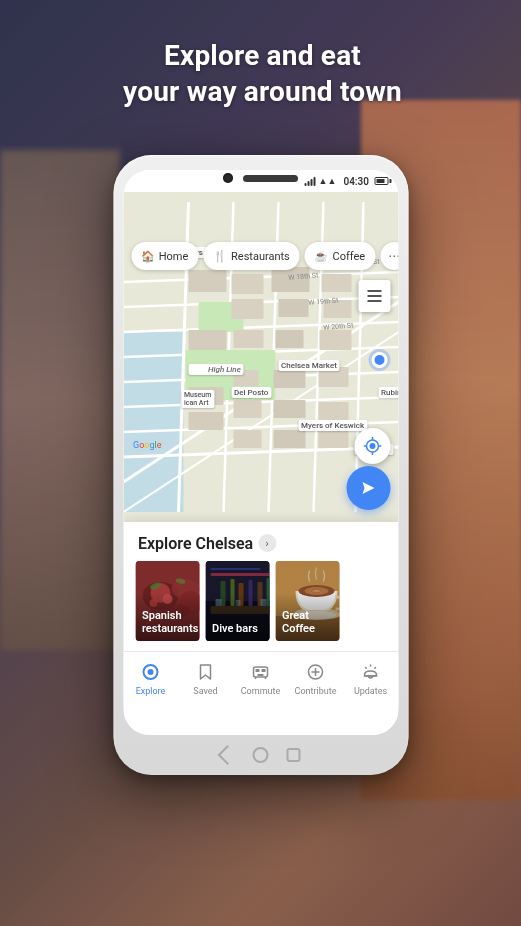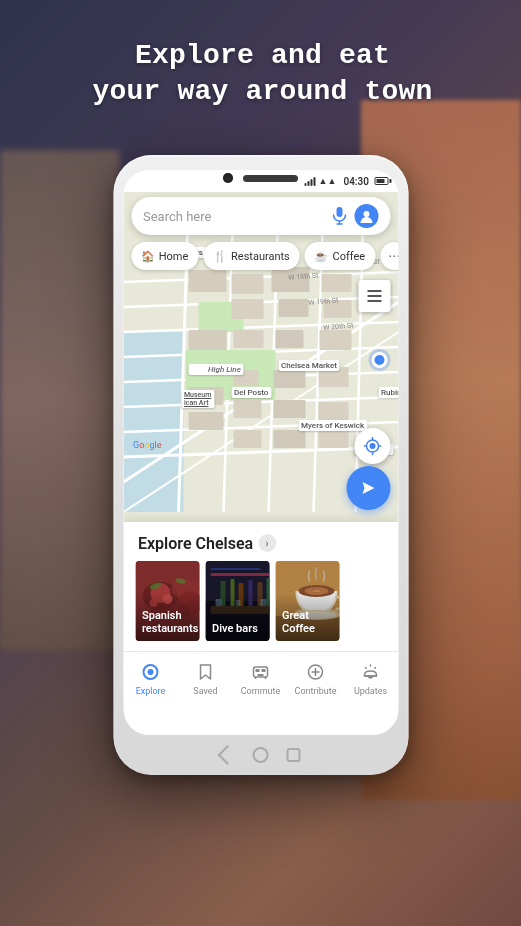--- a/index.html
+++ b/index.html
@@ -47,21 +47,20 @@
     }
 
     
     .hero-text {
       position: absolute;
       top: 38px;
       left: 4px; right: 0;
       text-align: center;
       z-index: 10;
       color: white;
-      font-family: Liberation Mono, monospace;
     }
     .hero-text h1 {
       font-size: 28px;
       font-weight: 700;
       line-height: 1.3;
       text-shadow: 0 1px 4px rgba(0,0,0,0.4);
       letter-spacing: 0.2px;
     }
 
     
@@ -574,37 +573,20 @@
           <rect x="195" y="226" width="30" height="20" fill="#d8d0c0" rx="1"></rect>
 
           <text x="165" y="78" font-size="7" fill="#888" transform="rotate(-5,165,78)">W 18th St</text>
           <text x="185" y="103" font-size="7" fill="#888" transform="rotate(-5,185,103)">W 19th St</text>
           <text x="200" y="128" font-size="7" fill="#888" transform="rotate(-5,200,128)">W 20th St</text>
           <text x="205" y="62" font-size="7" fill="#888" transform="rotate(-5,205,62)">8th Ave</text>
           <text x="240" y="62" font-size="7" fill="#888">21 St</text>
         </svg>
 
         
-        <div class="search-bar">
-          <span class="search-text">Search here</span>
-          <div class="search-mic">
-            <svg width="14" height="18" viewBox="0 0 14 18" fill="none">
-              <rect x="4" y="0" width="6" height="10" rx="3" fill="#4285f4"></rect>
-              <path d="M1 8a6 6 0 0 0 12 0" stroke="#4285f4" stroke-width="1.5" fill="none" stroke-linecap="round"></path>
-              <line x1="7" y1="14" x2="7" y2="17" stroke="#4285f4" stroke-width="1.5"></line>
-              <line x1="4" y1="17" x2="10" y2="17" stroke="#4285f4" stroke-width="1.5"></line>
-            </svg>
-          </div>
-          <div class="search-avatar">
-            <svg width="14" height="14" viewBox="0 0 14 14">
-              <circle cx="7" cy="5" r="3" fill="white"></circle>
-              <path d="M1 14c0-3.3 2.7-6 6-6s6 2.7 6 6" fill="white"></path>
-            </svg>
-          </div>
-        </div>
 
         
         <div class="category-chips">
           <div class="chip">
             <span class="chip-icon">🏠</span>
             <span>Home</span>
           </div>
           <div class="chip">
             <span class="chip-icon">🍴</span>
             <span>Restaurants</span>
@@ -630,21 +612,21 @@
         
 
         
         <div class="map-label" style="left: 155px; top: 168px;">Chelsea Market</div>
         
         <div class="map-label" style="left: 255px; top: 195px;">Rubin Museum</div>
         <div class="map-label" style="left: 108px; top: 195px;">Del Posto</div>
         <div class="map-label" style="left: 175px; top: 228px;">Myers of Keswick</div>
         <div class="map-label" style="left: 65px; top: 172px; font-style:italic; color:#666;padding-left:20px;">High Line</div>
         <div class="map-label" style="left: 70px; top: 55px;">rs Sports and</div>
-        <div class="map-label" style="left: 58px; top: 198px; font-size:7px;text-decoration:underline;">Museum<br>ican Art</div>
+        <div class="map-label" style="left: 58px; top: 198px; font-size:7px;">Museum<br>ican Art</div>
         <div class="map-label" style="right: 5px; top: 252px;">14 Stre...</div>
 
         
         <div class="google-logo">
           <span>G</span><span>o</span><span>o</span><span>g</span><span>l</span><span>e</span>
         </div>
 
         
         <div class="location-btn">
           <svg width="18" height="18" viewBox="0 0 18 18">

